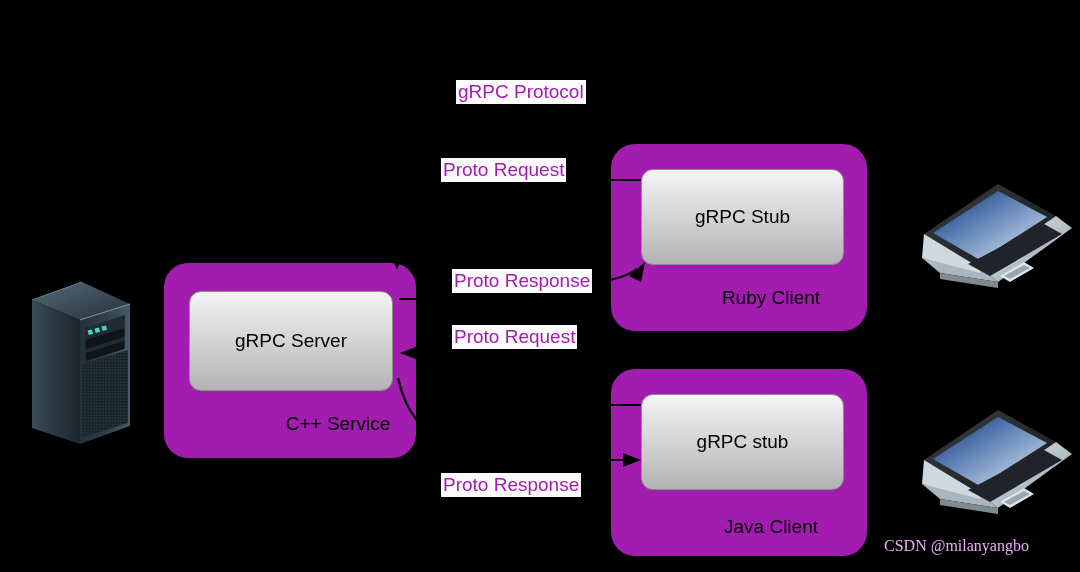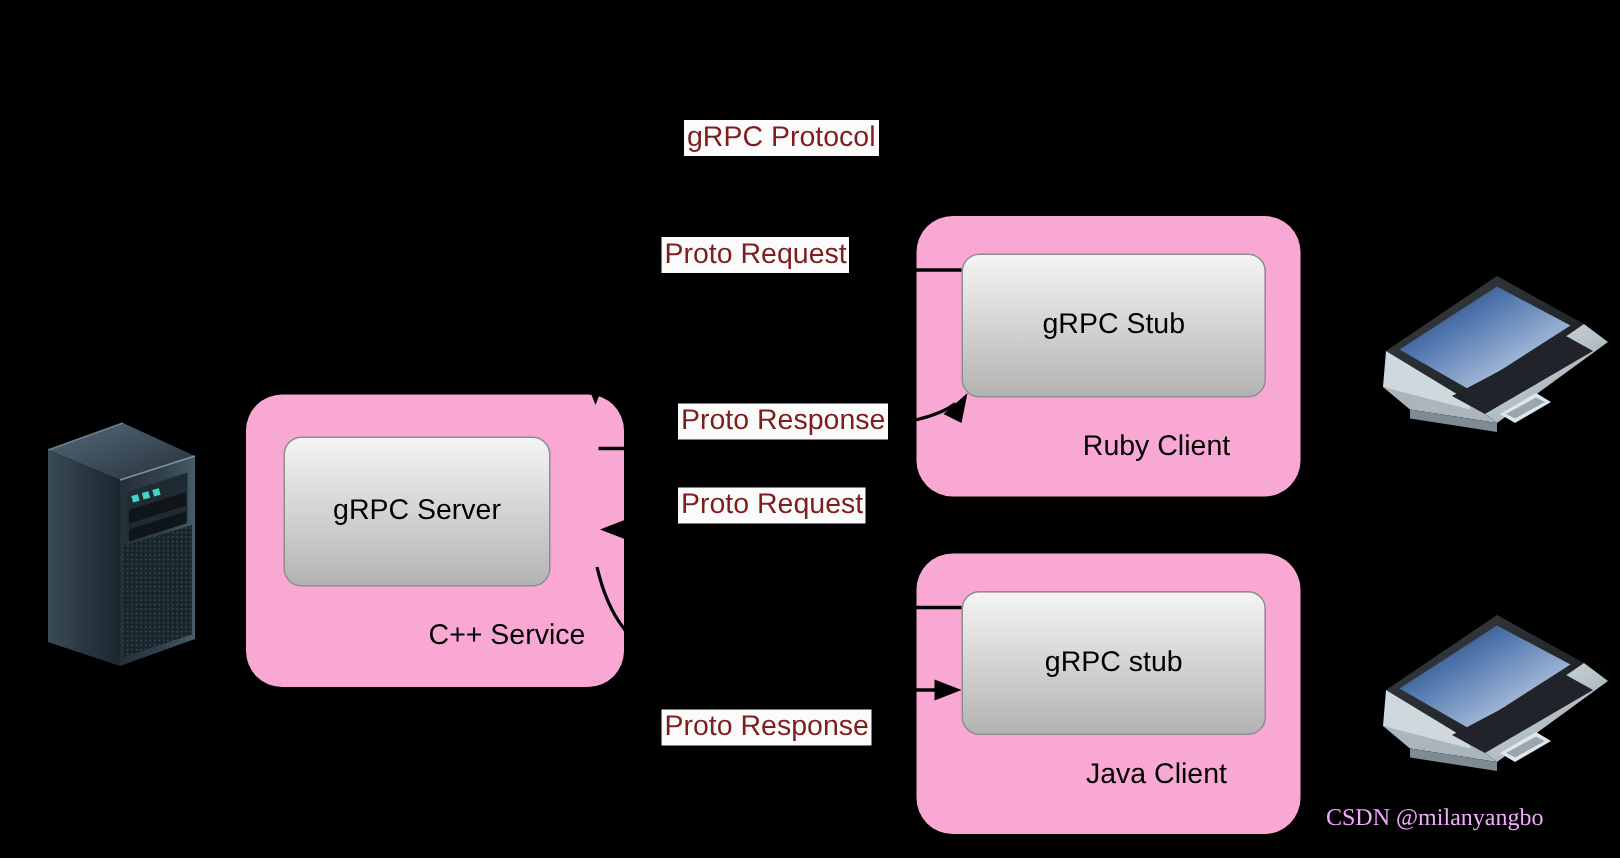--- a/index.html
+++ b/index.html
@@ -12,21 +12,21 @@
     width: 1080px;
     height: 572px;
     background: #000000;
     overflow: hidden;
     font-family: "Liberation Sans", sans-serif;
   }
 
   
   .node-box {
     position: absolute;
-    background: #f9a8d4;
+    background: #a21caf;
     border-radius: 24px;
     box-sizing: border-box;
   }
 
   
   .inner-box {
     position: absolute;
     border-radius: 12px;
     background: linear-gradient(to bottom, #f4f4f4 0%, #e2e2e2 28%, #cccccc 62%, #b3b3b3 100%);
     border: 1px solid #8d8d8d;
@@ -49,21 +49,21 @@
     font-size: 19px;
     color: #000000;
     white-space: nowrap;
     padding-left: 32px;
   }
 
   
   .edge-label {
     position: absolute;
     background: #fbfbfb;
-    color: #7f1d1d;
+    color: #a21caf;
     font-size: 19px;
     line-height: 24px;
     padding: 0 2px;
     white-space: nowrap;
   }
 
   
   .watermark {
     position: absolute;
     font-size: 16px;
@@ -182,38 +182,38 @@
       <polygon points="16,86 74,96 92,110 34,101" fill="#aab5bc"></polygon>
       <polygon points="16,86 18,62 74,96 74,101" fill="#cfd8dd"></polygon>
       <polygon points="62,92 138,52 156,62 84,104" fill="#20242a"></polygon>
       <polygon points="94,104 118,90 128,96 104,110" fill="#dfe6ea"></polygon>
       <polygon points="98,104 118,93 124,96 104,107" fill="#9aa6ae"></polygon>
       <polygon points="34,101 92,110 92,116 34,107" fill="#7f8b93"></polygon>
     </g>
   </svg>
 
   <div class="node-box" style="left:164px; top:263px; width:252px; height:195px;">
-    <div class="inner-box" style="left:25px; top:28px; width:178px; height:100px;">
+    <div class="inner-box" style="left:25px; top:28px; width:204px; height:100px;">
       <span class="inner-label">gRPC Server</span>
     </div>
     <div class="node-caption" style="top:150px;margin-left:16px;">C++ Service</div>
   </div>
 
   <div class="node-box" style="left:611px; top:144px; width:256px; height:187px;">
     <div class="inner-box" style="left:30px; top:25px; width:203px; height:96px;">
       <span class="inner-label">gRPC Stub</span>
     </div>
     <div class="node-caption" style="top:143px;">Ruby Client</div>
   </div>
 
   <div class="node-box" style="left:611px; top:369px; width:256px; height:187px;">
     <div class="inner-box" style="left:30px; top:25px; width:203px; height:96px;">
       <span class="inner-label">gRPC stub</span>
     </div>
-    <div class="node-caption" style="top:137px;">Java Client</div>
+    <div class="node-caption" style="top:147px;">Java Client</div>
   </div>
 
   <svg class="overlay" viewBox="0 0 1080 572">
     <defs>
       <marker id="arrowDown" viewBox="0 0 12 12" refX="6" refY="10" markerWidth="9" markerHeight="9" orient="auto-start-reverse">
         <path d="M 6 12 L 0 0 L 12 0 z" fill="#000000"></path>
       </marker>
     </defs>
 
     <g>

